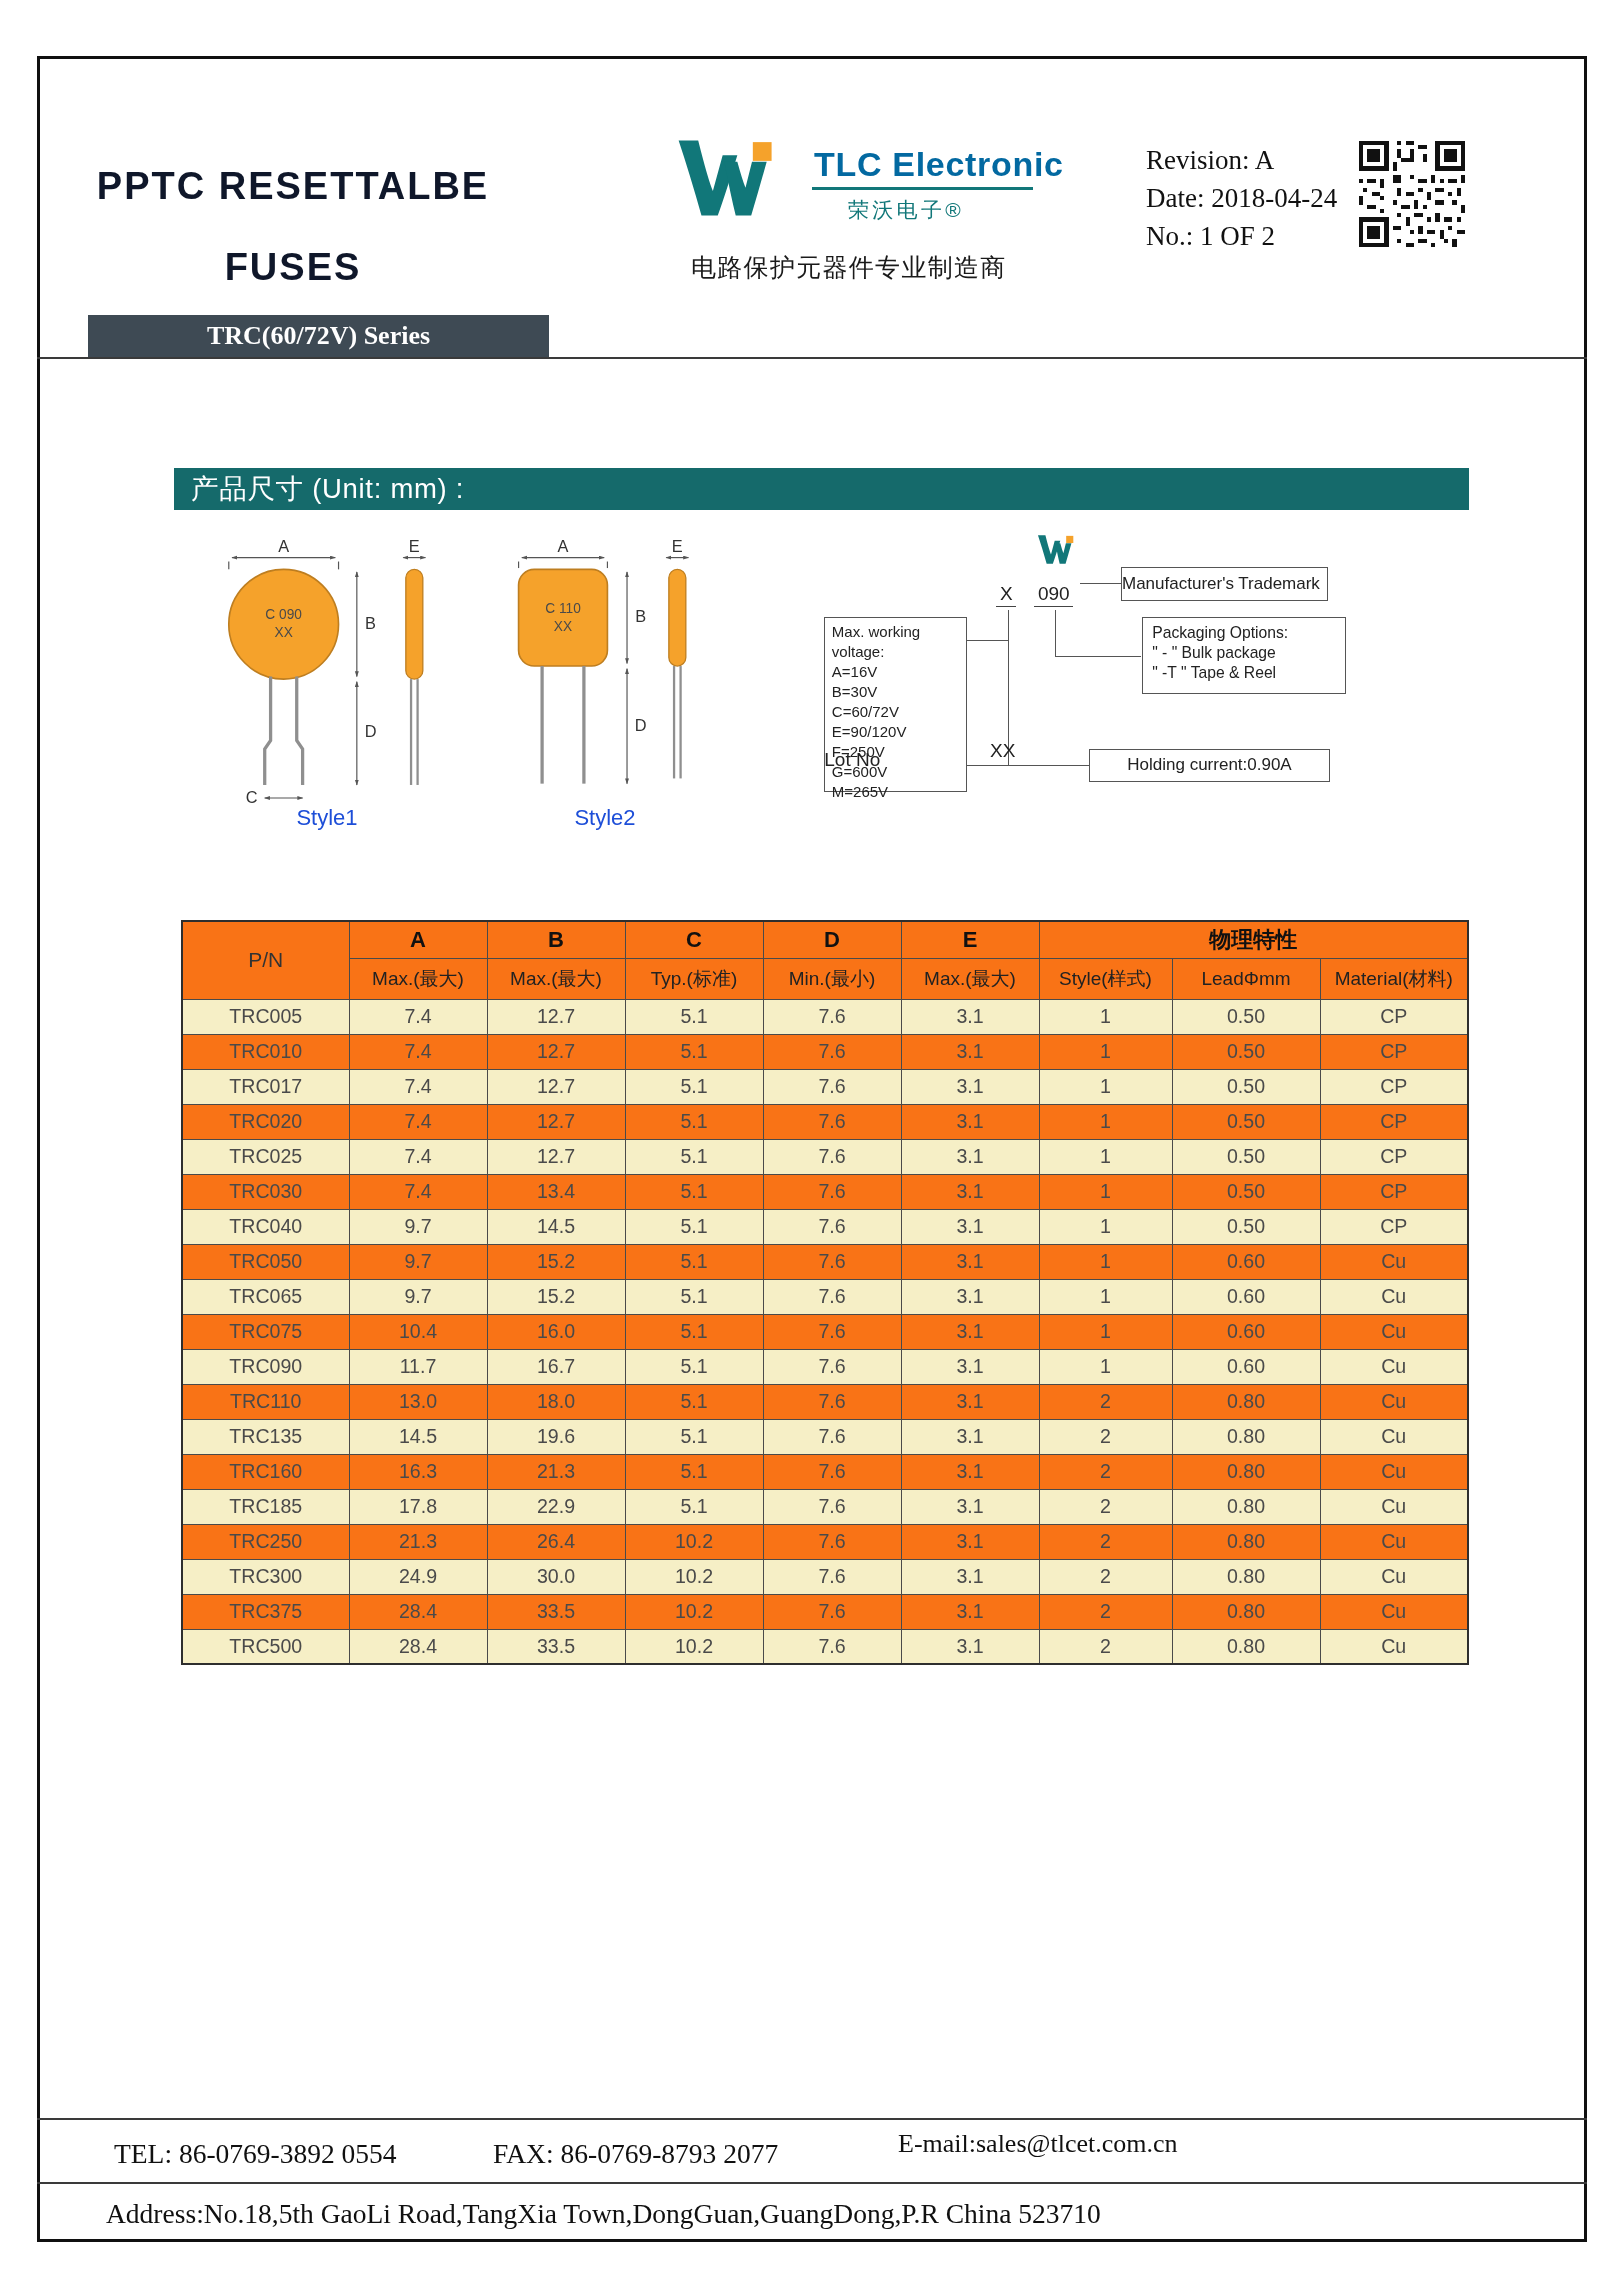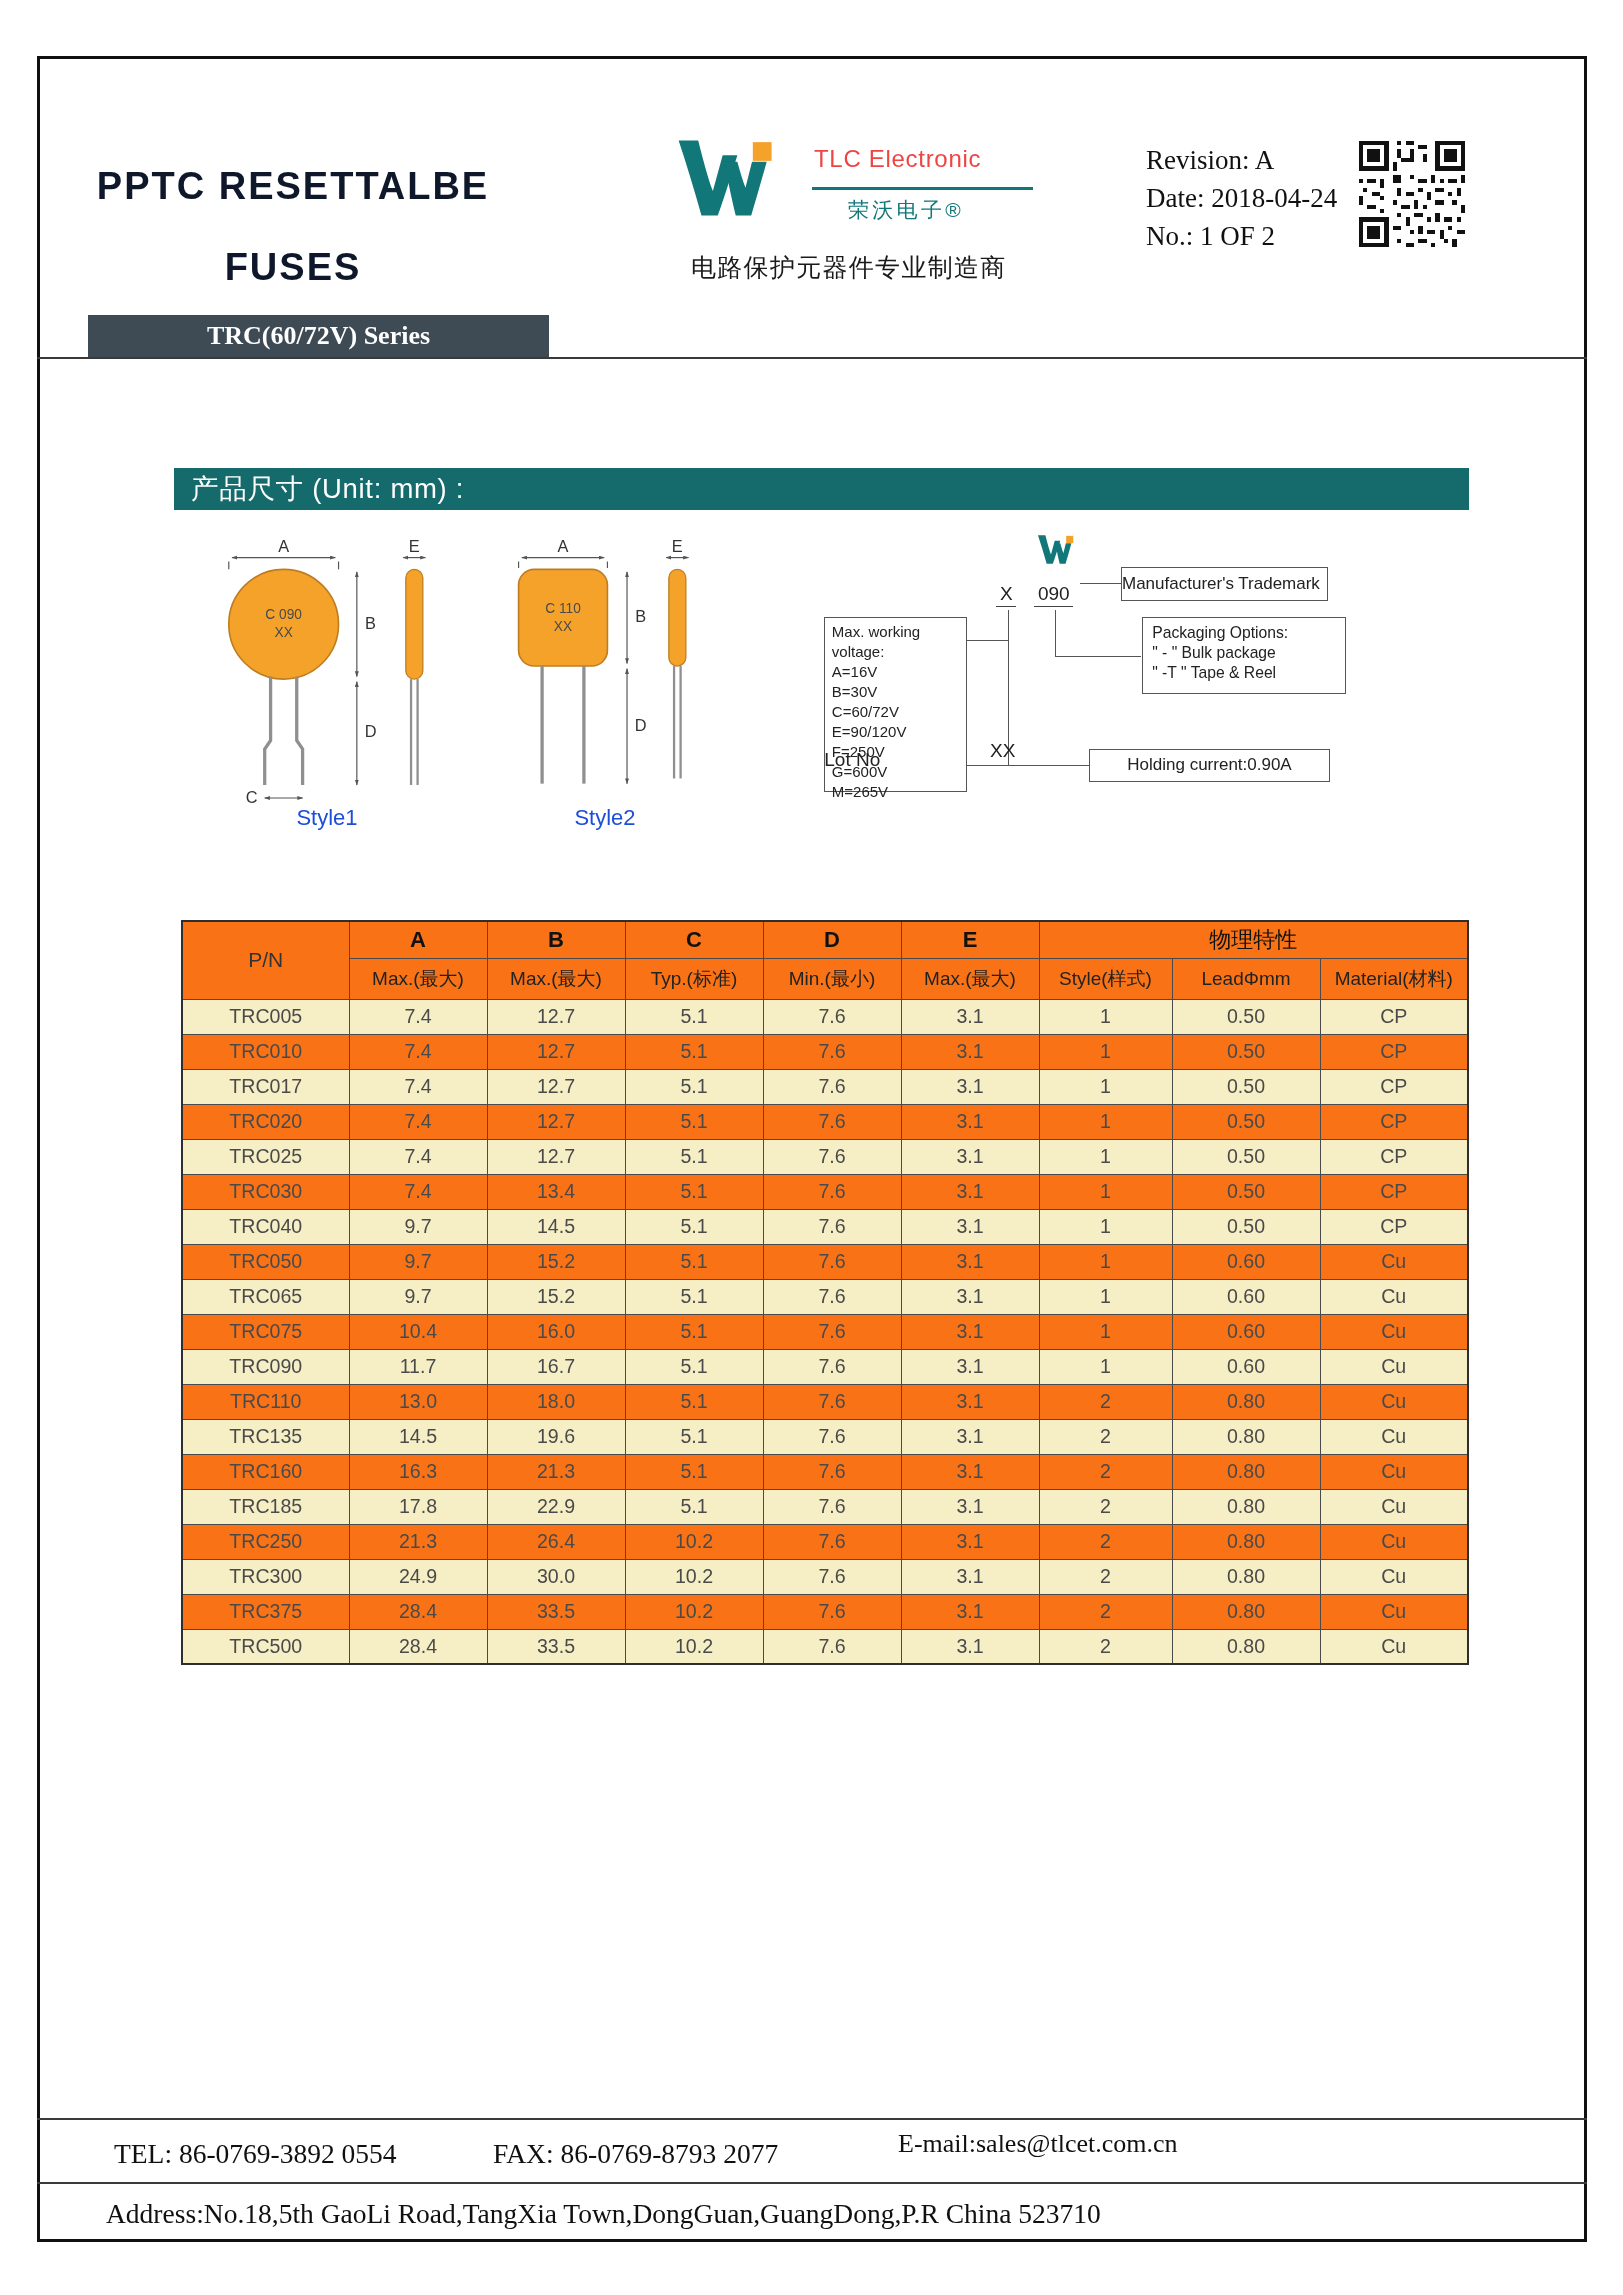--- a/index.html
+++ b/index.html
@@ -10,21 +10,21 @@
   .page-border{left:37px;top:56px;width:1550px;height:2186px;border:3.9px solid #101010}
 
   .title-line{left:77px;width:432px;text-align:center;color:#0f172a;font-size:38px;font-weight:bold;letter-spacing:2px}
 
   .series-banner{left:88px;top:315px;width:461px;height:43px;background:#3E4A54;color:#fff;
     font-family:"Liberation Serif",serif;font-weight:bold;font-size:26px;text-align:center;line-height:42px}
   .hrule{background:#3a3a3a;height:2px}
 
   .rev-line{left:1146px;width:406px;font-family:"Liberation Serif",serif;font-size:27px;color:#111}
 
-  .logo-name{left:814px;top:145px;font-size:24px;color:#ef4444;font-weight:400;letter-spacing:0.7px}
+  .logo-name{left:814px;top:145px;font-size:34px;color:#0369a1;font-weight:700;letter-spacing:0.7px}
   .logo-underline{left:812px;top:187px;width:221px;height:2.6px;background:#117779}
   .logo-cn{left:848px;top:196px;font-size:21px;color:#117779;letter-spacing:3.3px}
   .logo-slogan{left:691px;top:251px;font-size:25px;font-weight:normal;color:#1a1a1a;letter-spacing:1.3px}
 
   .teal-banner{left:174px;top:468px;width:1295px;height:42px;background:#156A6B;color:#fff;
     font-size:27.5px;line-height:41px;padding-left:17px;letter-spacing:0.7px}
 
   .style-label{width:144px;text-align:center;font-size:22px;color:#1d4ed8}
 
   
@@ -41,21 +41,21 @@
   .leg{stroke:#8f8f8f;stroke-width:5;fill:none}
   .leg2{stroke:#8f8f8f;stroke-width:3.5;fill:none}
   .dimlabel{font-size:25px;fill:#333;text-anchor:middle;font-family:"Liberation Sans",sans-serif}
   .marking{font-size:21px;fill:#4a4a4a;text-anchor:middle;font-family:"Liberation Sans",sans-serif}
 
   
   .spec-table{border-collapse:collapse;table-layout:fixed;border:2px solid #2e2e2e;background:#f97316}
   .spec-table td{border:1.3px solid #4a4a4a;text-align:center;vertical-align:middle;overflow:hidden}
   .spec-table .pnh{font-size:21px;color:#333}
   .spec-table .dimh{font-size:22px;font-weight:bold;height:37px;color:#111}
-  .spec-table .physh{font-size:22px;font-weight:normal;color:#111}
+  .spec-table .physh{font-size:22px;font-weight:bold;color:#111}
   .spec-table .sub td{font-size:19px;color:#222;height:41px}
   .spec-table tbody td{font-size:19.6px;color:#4a4a4a;height:35px}
   .spec-table tbody tr.alt td{background:#F6EFC6}
 
   .footer-text{font-family:"Liberation Serif",serif;font-size:27.5px;color:#101010}
 </style>
 </head>
 <body>
 
 <div class="abs page-border"></div>

